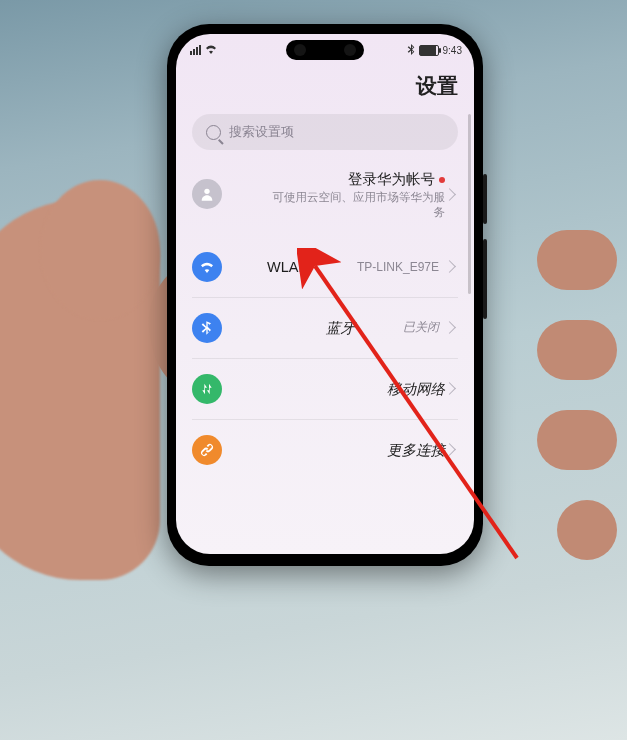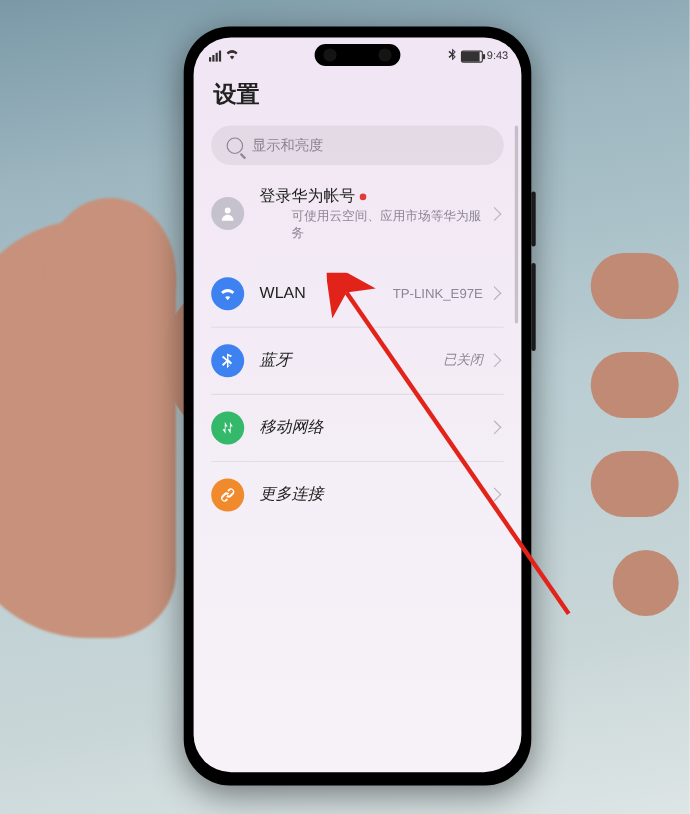--- a/index.html
+++ b/index.html
@@ -11,41 +11,41 @@
   .hand.h2{left:40px;top:180px;width:120px;height:140px;border-radius:50%;}
   .thumb{position:absolute;left:150px;top:255px;width:120px;height:150px;background:#c5907a;border-radius:70px 50px 50px 70px;transform:rotate(-12deg);}
   .thumbtip{position:absolute;left:235px;top:230px;width:70px;height:95px;background:#c99680;border-radius:50% 50% 45% 45%;transform:rotate(-18deg);}
   .nail{position:absolute;left:262px;top:238px;width:34px;height:40px;background:#e5c2ae;border-radius:50% 50% 40% 40%;transform:rotate(-18deg);}
   .finger{position:absolute;right:10px;width:80px;height:60px;background:#c18a74;border-radius:30px;}
   .finger.f1{top:230px;}
   .finger.f2{top:320px;}
   .finger.f3{top:410px;}
   .finger.f4{top:500px;width:60px;}
   
-  .phone{position:absolute;left:167px;top:24px;width:316px;height:690px;background:#000;border-radius:42px;box-shadow:0 8px 30px rgba(0,0,0,.45);}
+  .phone{position:absolute;left:167px;top:24px;width:316px;height:542px;background:#000;border-radius:42px;box-shadow:0 8px 30px rgba(0,0,0,.45);}
   .btn-side{position:absolute;right:-4px;width:4px;background:#1a1a1a;border-radius:2px;}
   .btn-side.b1{top:150px;height:50px;}
   .btn-side.b2{top:215px;height:80px;}
   .screen{position:absolute;left:9px;right:9px;top:10px;bottom:12px;border-radius:34px;overflow:hidden;background:linear-gradient(180deg,#f1e6f4 0%,#f4eef6 60%,#f7f2f8 100%);}
   
   .pill{position:absolute;top:6px;left:50%;transform:translateX(-50%);width:78px;height:20px;background:#000;border-radius:12px;}
   .pill::before,.pill::after{content:"";position:absolute;top:4px;width:12px;height:12px;background:#141414;border-radius:50%;}
   .pill::before{left:8px;} .pill::after{right:8px;}
   
   .status{position:absolute;top:6px;left:0;right:0;height:20px;font-size:10px;color:#333;}
   .status .l{position:absolute;left:14px;top:4px;display:flex;gap:4px;align-items:center;}
   .status .r{position:absolute;right:12px;top:4px;display:flex;gap:4px;align-items:center;}
   .sig{display:inline-flex;align-items:flex-end;gap:1px;}
   .sig i{width:2px;background:#333;}
   .sig i:nth-child(1){height:4px;} .sig i:nth-child(2){height:6px;} .sig i:nth-child(3){height:8px;} .sig i:nth-child(4){height:10px;}
   .batt{width:18px;height:9px;border:1px solid #333;border-radius:2px;position:relative;}
   .batt::after{content:"";position:absolute;right:-3px;top:2px;width:2px;height:5px;background:#333;border-radius:1px;}
   .batt i{display:block;height:100%;width:90%;background:#333;}
   
-  .content{position:absolute;left:0;right:0;top:30px;bottom:0;padding:0 16px;}
+  .content{position:absolute;left:0;right:0;top:30px;bottom:0;padding:0 16px;text-align:right;}
   .title{font-size:21px;font-weight:600;color:#222;margin:8px 0 14px 2px;}
   .search{height:36px;border-radius:18px;background:rgba(0,0,0,.06);display:flex;align-items:center;padding:0 14px;color:#8a8492;font-size:13px;gap:8px;margin-bottom:14px;}
   .mag{width:13px;height:13px;border:1.6px solid #8a8492;border-radius:50%;position:relative;}
   .mag::after{content:"";position:absolute;right:-4px;bottom:-4px;width:6px;height:1.6px;background:#8a8492;transform:rotate(45deg);}
   .card{background:transparent;border-radius:12px;margin-bottom:12px;}
   .row{display:flex;align-items:center;min-height:48px;padding:6px 0;position:relative;}
   .card .row+.row{border-top:1px solid rgba(0,0,0,.07);font-style:italic;}
   .ico{width:30px;height:30px;border-radius:50%;flex:0 0 30px;display:flex;align-items:center;justify-content:center;margin-right:14px;}
   .ico svg{width:16px;height:16px;fill:#fff;}
   .lab{flex:1;font-size:14.5px;color:#1d1d1d;line-height:1.25;}
@@ -109,21 +109,21 @@
           </span>
         <span>9:43</span>
       </div>
     </div>
 
     <div class="content">
       <div class="title">设置</div>
 
       <div class="search">
         <span class="mag"></span>
-        <span>显示和亮度</span>
+        <span>搜索设置项</span>
       </div>
 
       <div class="card">
         <div class="row">
           <span class="ico c-gray">
             <svg viewBox="0 0 24 24">
                 <circle cx="12" cy="8" r="4"></circle>
                 <path d="M4 22c0-4.4 3.6-8 8-8s8 3.6 8 8z"></path>
               </svg>
           </span>

